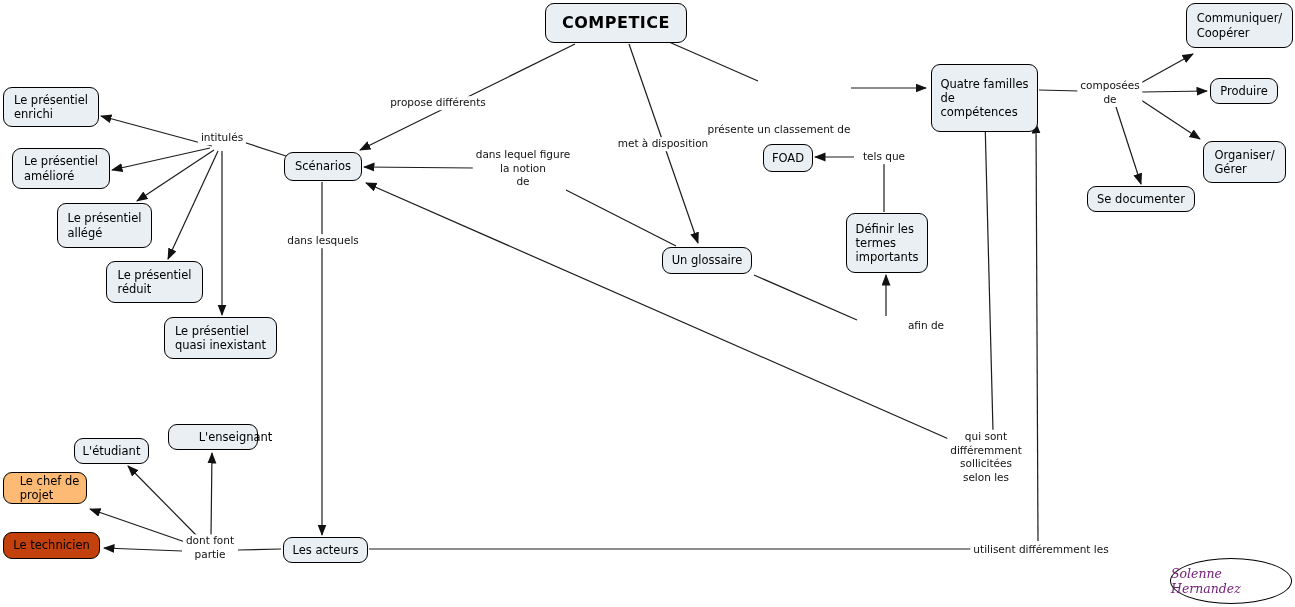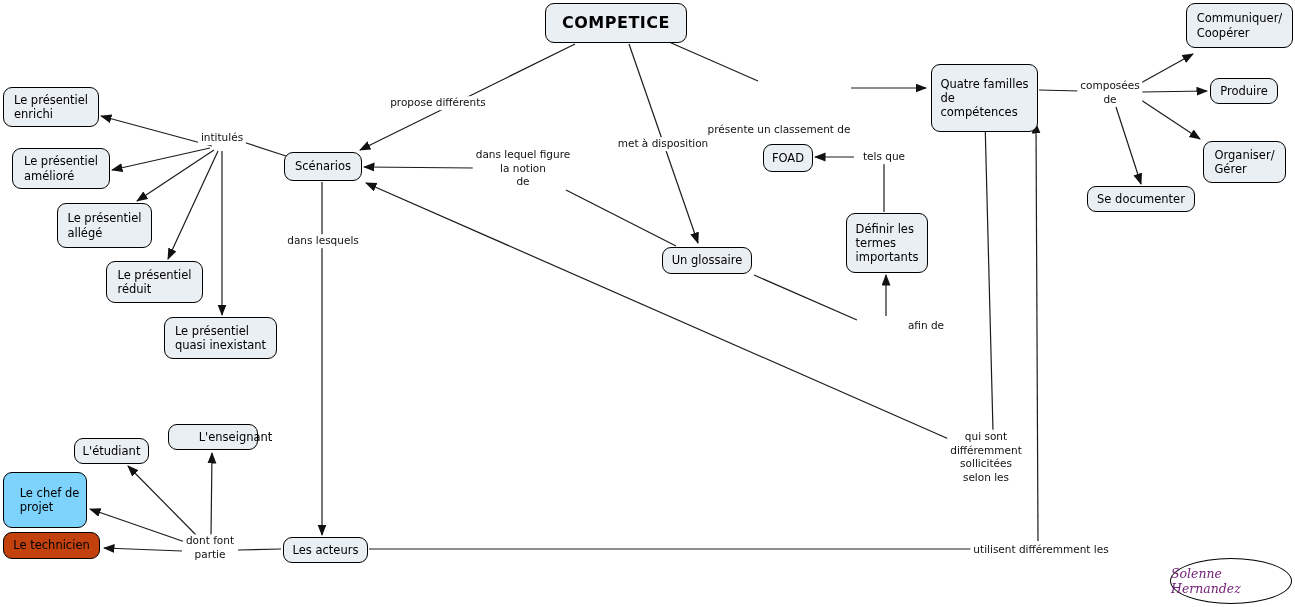--- a/index.html
+++ b/index.html
@@ -118,21 +118,21 @@
 de
 compétences</div>
     <div class="node" style="left: 1186px; top: 3px; width: 107px; height: 45px; background: rgb(233, 239, 243); border-color: rgb(0, 0, 0);">Communiquer/
 Coopérer</div>
     <div class="node" style="left: 1210px; top: 78px; width: 68px; height: 26px; background: rgb(233, 239, 243); border-color: rgb(0, 0, 0);">Produire</div>
     <div class="node" style="left: 1203px; top: 141px; width: 83px; height: 42px; background: rgb(233, 239, 243); border-color: rgb(0, 0, 0);">Organiser/
 Gérer</div>
     <div class="node" style="left: 1087px; top: 186px; width: 108px; height: 26px; background: rgb(233, 239, 243); border-color: rgb(0, 0, 0);">Se documenter</div>
     <div class="node" style="left: 74px; top: 438px; width: 75px; height: 26px; background: rgb(233, 239, 243); border-color: rgb(0, 0, 0);">L'étudiant</div>
     <div class="node" style="left: 168px; top: 424px; width: 90px; height: 26px; background: rgb(233, 239, 243); border-color: rgb(0, 0, 0); padding-left: 48px;">L'enseignant</div>
-    <div class="node" style="left: 3px; top: 472px; width: 84px; height: 56px; background: #7dd3fc; border-color: rgb(0, 0, 0); padding-left: 12px;">Le chef de
+    <div class="node" style="left: 3px; top: 472px; width: 84px; height: 32px; background: #fdba74; border-color: rgb(0, 0, 0); padding-left: 12px;">Le chef de
 projet</div>
     <div class="node" style="left: 3px; top: 532px; width: 97px; height: 27px; background: #c2410c; border-color: rgb(0, 0, 0);">Le technicien</div>
     <div class="node" style="left: 283px; top: 537px; width: 85px; height: 26px; background: rgb(233, 239, 243); border-color: rgb(0, 0, 0);">Les acteurs</div>
   </div>
 
 <div class="signature">
   <span>Solenne Hernandez</span>
 </div>
 
 </body></html>

